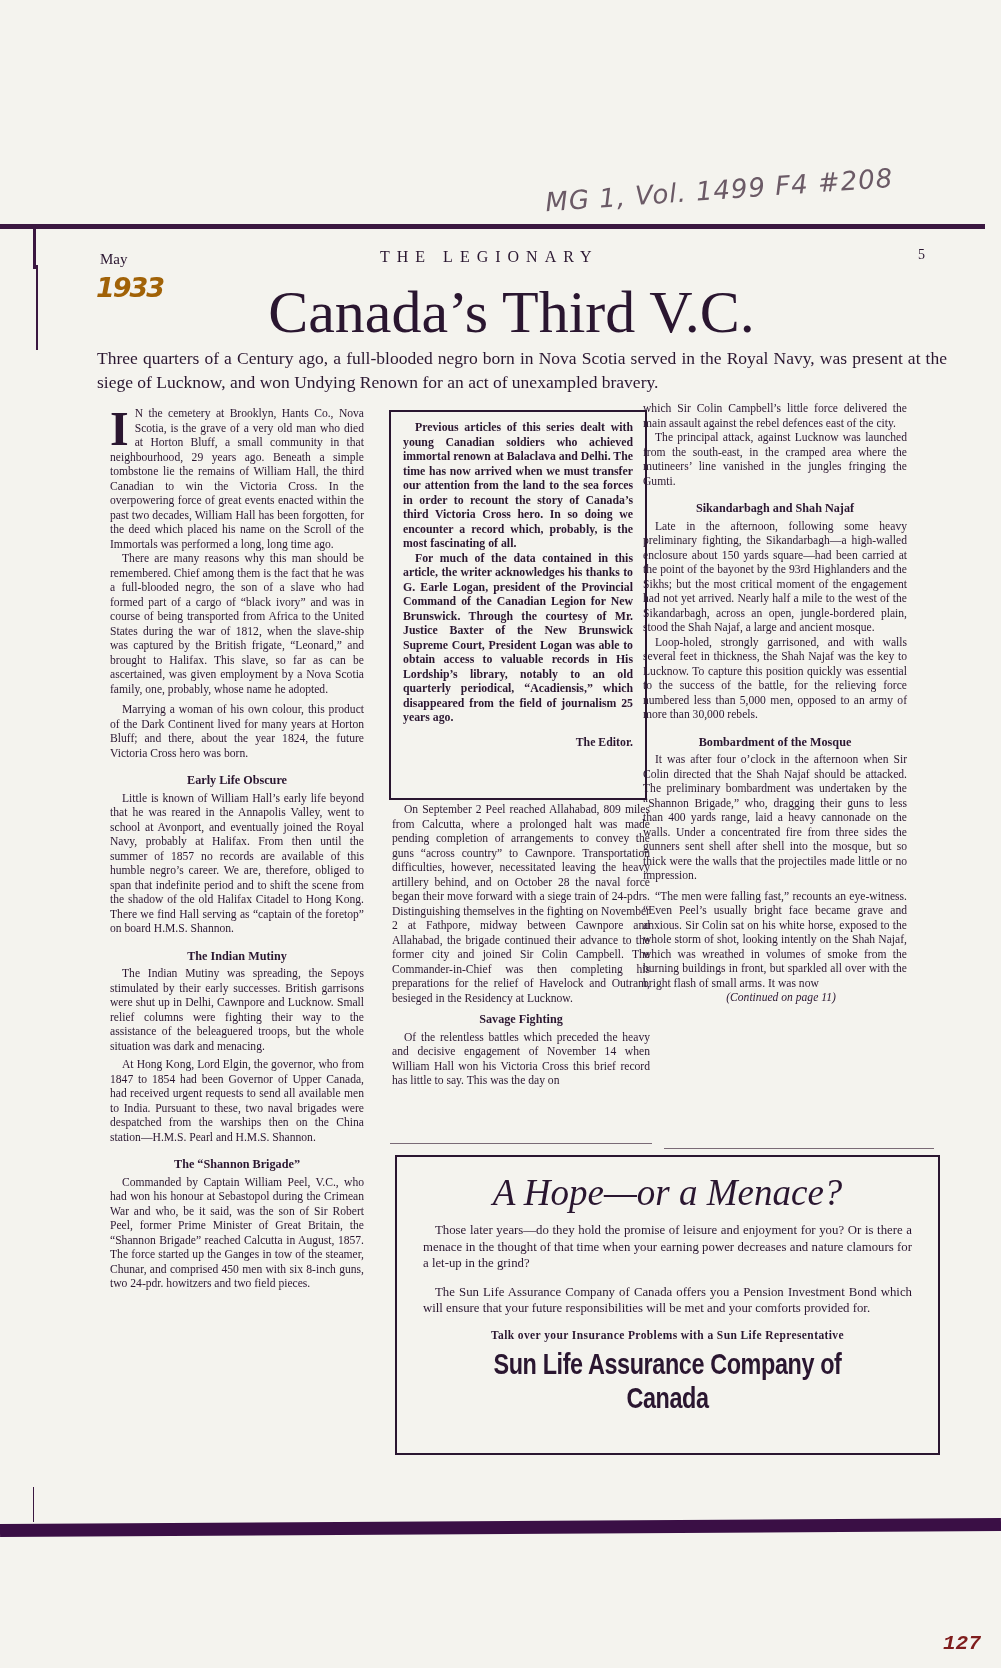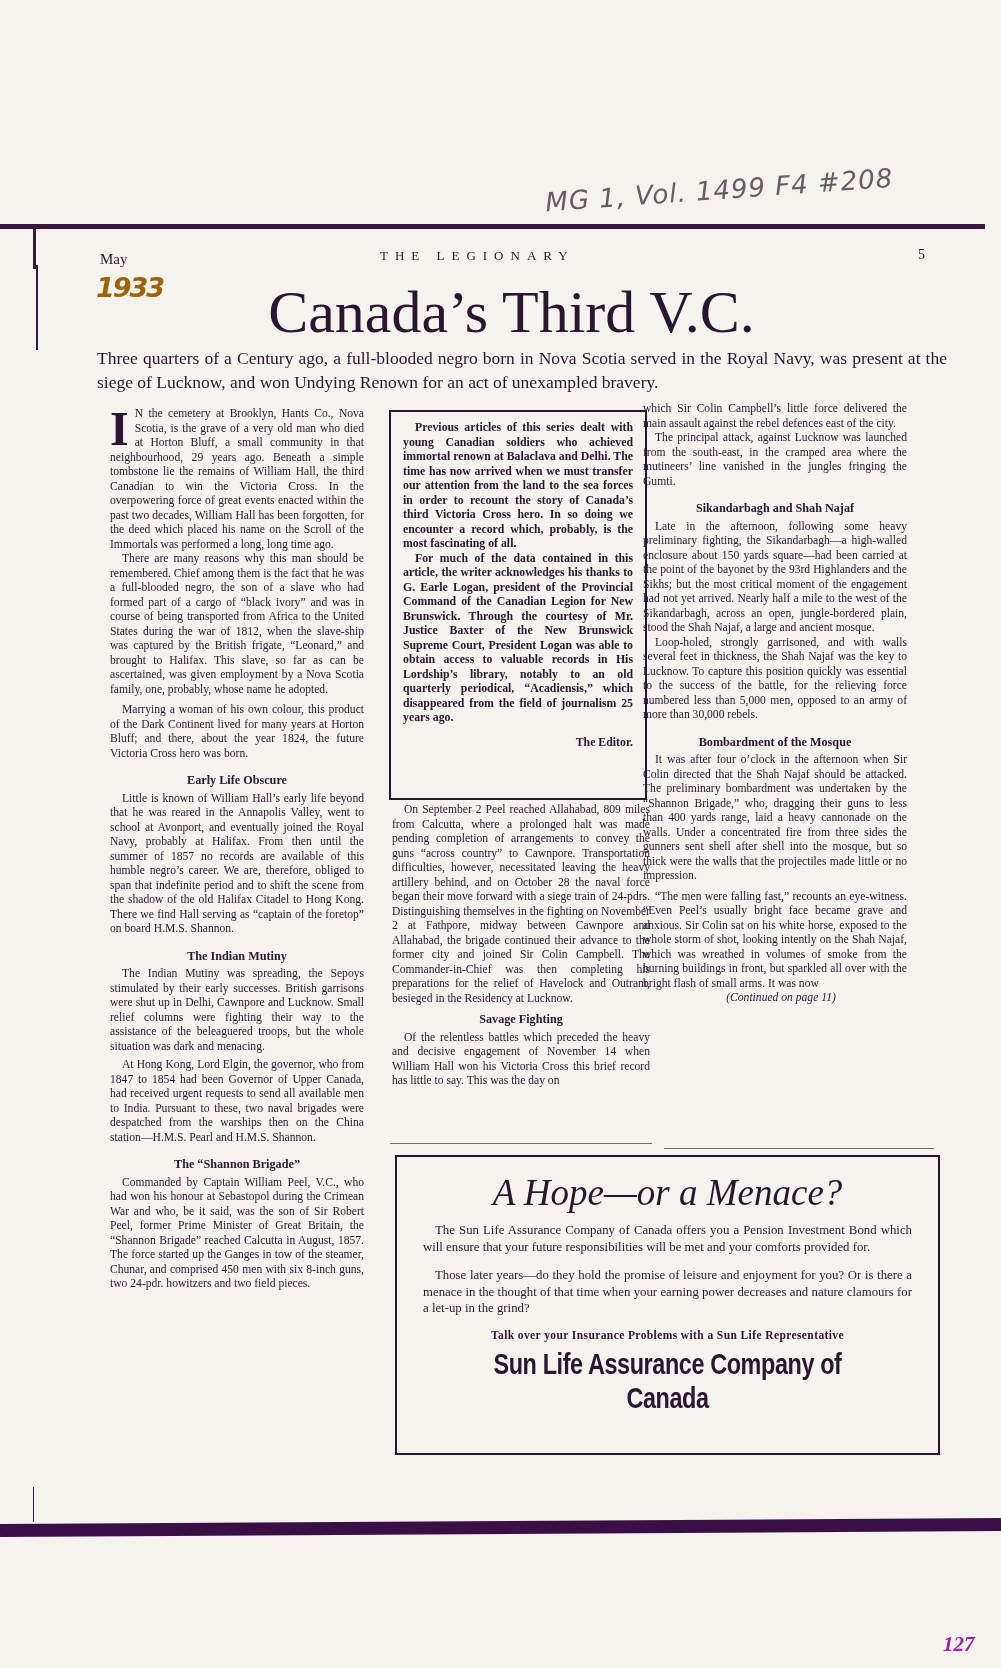--- a/index.html
+++ b/index.html
@@ -12,21 +12,21 @@
   .hand { position: absolute; font-family: "DejaVu Sans", sans-serif; color: #5a4a5a; }
   .archive-ref { left: 545px; top: 175px; font-size: 26px; font-style: italic; letter-spacing: 1px; transform: rotate(-4deg); font-weight: 300; color: #6b5a66; }
   .top-rule { position: absolute; left: 0; top: 224px; width: 985px; height: 5px; background: #3a1740; }
   .bottom-rule { position: absolute; left: 0; top: 1521px; width: 1001px; height: 13px; background: #3a0f45; transform: rotate(-0.35deg); }
   .margin-line { position: absolute; left: 33px; width: 3px; background: #3a1740; }
   .ml1 { top: 229px; height: 40px; }
   .ml2 { top: 265px; height: 85px; left: 36px; width: 2px; }
   .ml3 { top: 1487px; height: 35px; width: 1px; }
   .month { position: absolute; left: 100px; top: 251px; font-size: 15px; font-family: "Liberation Serif", serif; }
   .year-hand { position: absolute; left: 96px; top: 272px; font-size: 27px; font-family: "DejaVu Sans", sans-serif; font-weight: bold; color: #a16207; letter-spacing: -2px; font-style: italic; }
-  .masthead { position: absolute; left: 380px; top: 248px; font-size: 13px; letter-spacing: 7px; font-family: "Liberation Serif", serif; }
+  .masthead { position: absolute; left: 380px; top: 248px; font-size: 16px; letter-spacing: 7px; font-family: "Liberation Serif", serif; }
   .page-no { position: absolute; left: 918px; top: 247px; font-size: 14px; font-family: "Liberation Serif", serif; }
   .headline { position: absolute; left: 0; width: 1001px; top: 278px; text-align: center; font-size: 60px; font-family: "Liberation Serif", serif; letter-spacing: 0; padding-left: 22px; box-sizing: border-box; }
   .deck { position: absolute; left: 97px; top: 346px; width: 850px; font-size: 17.5px; line-height: 24px; font-family: "Liberation Serif", serif; text-align: justify; }
   .col { position: absolute; font-family: "Liberation Serif", serif; font-size: 11.6px; line-height: 14.5px; text-align: justify; }
   .col p { margin: 0; text-indent: 12px; }
   .col h4 { margin: 12px 0 4px 0; text-align: center; font-size: 12.2px; font-weight: bold; }
   .col1 { left: 110px; top: 407px; width: 254px; }
   .dropcap { float: left; font-size: 48px; line-height: 40px; margin: 2px 6px 0 0; font-weight: bold; }
   .p-first { text-indent: 0 !important; }
   .editor-box { position: absolute; left: 389px; top: 410px; width: 258px; height: 390px; border: 2px solid #2a1630; box-sizing: border-box; padding: 8px 12px; font-family: "Liberation Serif", serif; font-size: 11.8px; line-height: 14.5px; font-weight: bold; text-align: justify; }
@@ -36,21 +36,21 @@
   .col3 { left: 643px; top: 402px; width: 264px; }
   .continued { text-align: center; font-style: italic; margin-top: 4px; }
   .ad-box { position: absolute; left: 395px; top: 1155px; width: 545px; height: 300px; border: 2px solid #2a1630; box-sizing: border-box; padding: 12px 26px; font-family: "Liberation Serif", serif; }
   .ad-title { text-align: center; font-size: 37px; font-style: italic; margin: 2px 0 8px 0; }
   .ad-body { font-size: 12.8px; line-height: 16.5px; text-align: justify; margin: 0 0 12px 0; text-indent: 12px; }
   .ad-cta { font-size: 11.5px; font-weight: bold; letter-spacing: 0.4px; text-align: center; margin: 0 0 6px 0; }
   .ad-brand { text-align: center; font-family: "Liberation Sans", sans-serif; font-weight: bold; font-size: 30px; transform: scaleX(0.78); transform-origin: center; letter-spacing: -0.5px; margin: 4px 0 2px 0; }
   .ad-office { text-align: center; font-size: 12px; font-weight: bold; letter-spacing: 0.5px; }
   .col-bottom-rule { position: absolute; left: 390px; top: 1143px; width: 262px; height: 1px; background: #7a6a76; }
   .col3-bottom-rule { position: absolute; left: 664px; top: 1148px; width: 270px; height: 1px; background: #7a6a76; }
-  .folio-hand { position: absolute; left: 943px; top: 1632px; font-size: 21px; font-family: Liberation Serif, serif; font-weight: bold; color: #a21caf; font-style: italic; }
+  .folio-hand { position: absolute; left: 943px; top: 1632px; font-size: 21px; font-family: Liberation Mono, monospace; font-weight: bold; color: #7f1d1d; font-style: italic; }
 </style>
 </head>
 <body>
 
 <div class="hand archive-ref">MG 1, Vol. 1499 F4 #208</div>
 <div class="top-rule"></div>
 <div class="margin-line ml1"></div>
 <div class="margin-line ml2"></div>
 
 <div class="month">May</div>
@@ -95,21 +95,21 @@
   <p>Loop-holed, strongly garrisoned, and with walls several feet in thickness, the Shah Najaf was the key to Lucknow. To capture this position quickly was essential to the success of the battle, for the relieving force numbered less than 5,000 men, opposed to an army of more than 30,000 rebels.</p>
   <h4>Bombardment of the Mosque</h4>
   <p>It was after four o’clock in the afternoon when Sir Colin directed that the Shah Najaf should be attacked. The preliminary bombardment was undertaken by the “Shannon Brigade,” who, dragging their guns to less than 400 yards range, laid a heavy cannonade on the walls. Under a concentrated fire from three sides the gunners sent shell after shell into the mosque, but so thick were the walls that the projectiles made little or no impression.</p>
   <p style="margin-top:6px;">“The men were falling fast,” recounts an eye-witness. “Even Peel’s usually bright face became grave and anxious. Sir Colin sat on his white horse, exposed to the whole storm of shot, looking intently on the Shah Najaf, which was wreathed in volumes of smoke from the burning buildings in front, but sparkled all over with the bright flash of small arms. It was now</p>
   <p class="continued">(Continued on page 11)</p>
 </div>
 <div class="col3-bottom-rule"></div>
 
 <div class="ad-box">
   <div class="ad-title">A Hope—or a Menace?</div>
+  <p class="ad-body">Those later years—do they hold the promise of leisure and enjoyment for you? Or is there a menace in the thought of that time when your earning power decreases and nature clamours for a let-up in the grind?</p>
   <p class="ad-body">The Sun Life Assurance Company of Canada offers you a Pension Investment Bond which will ensure that your future responsibilities will be met and your comforts provided for.</p>
-  <p class="ad-body">Those later years—do they hold the promise of leisure and enjoyment for you? Or is there a menace in the thought of that time when your earning power decreases and nature clamours for a let-up in the grind?</p>
   <p class="ad-cta">Talk over your Insurance Problems with a Sun Life Representative</p>
   <div class="ad-brand">Sun Life Assurance Company of Canada</div>
 </div>
 
 <div class="margin-line ml3"></div>
 <div class="bottom-rule"></div>
 <div class="folio-hand">127</div>
 
 </body></html>

